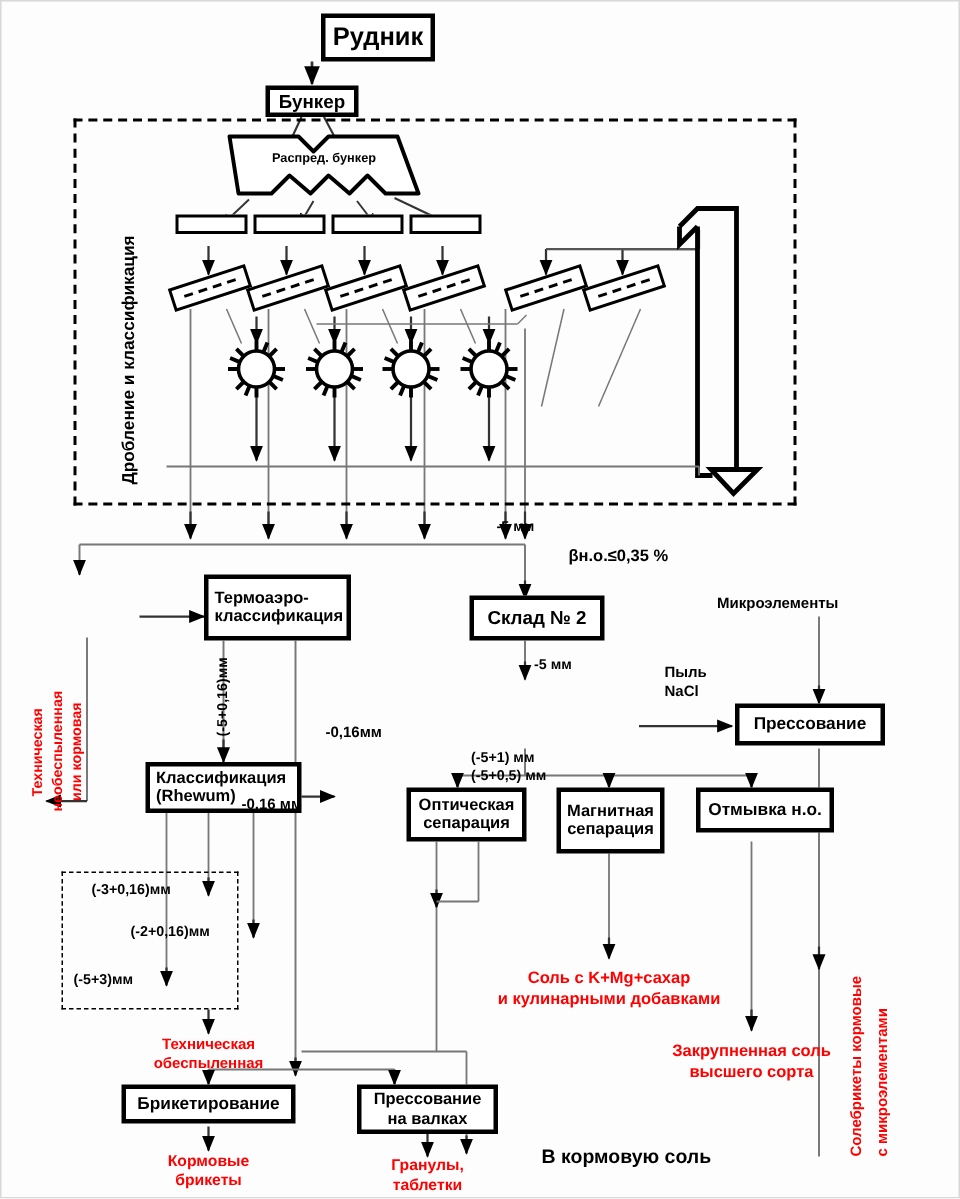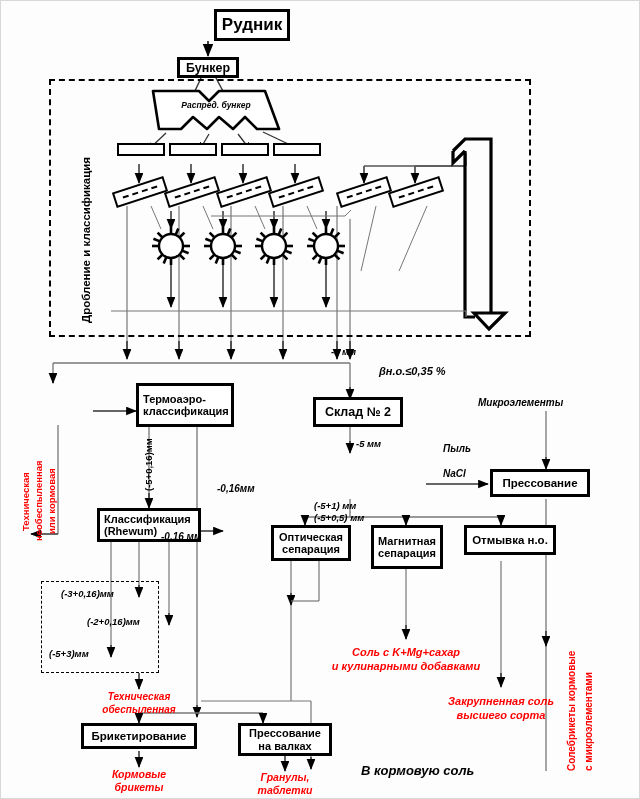--- a/index.html
+++ b/index.html
@@ -16,21 +16,21 @@
     background:#fff;border:2px solid #000;
     display:flex;align-items:center;justify-content:center;
     text-align:center;line-height:1.12;color:#000;
     font-weight:bold;
   }
   .box.thick{border-width:3px;}
   .box span{display:block;}
   
   .lbl{
     position:absolute;color:#000;font-weight:bold;
-    line-height:1.15;white-space:nowrap;font-style:italic;
+    line-height:1.15;white-space:nowrap;
   }
   .lbl.red{color:#ff0000;}
   .lbl.center{text-align:center;}
   
   .vert{
     position:absolute;transform-origin:0 0;
     transform:rotate(-90deg);
     white-space:nowrap;font-weight:bold;line-height:1;
   }
   .vert.red{color:#ff0000;}
@@ -381,21 +381,21 @@
   <div class="vert red" style="left:566px;top:770px;font-size:10px;">Солебрикеты  кормовые</div>
   <div class="vert red" style="left:583px;top:770px;font-size:10px;">с микроэлементами</div>
 
   <div class="lbl" style="left:330px;top:346px;font-size:9.5px;">-5 мм</div>
 
   <div class="lbl" style="left:378px;top:364px;font-size:11px;">βн.о.≤0,35 %</div>
 
   <div class="lbl" style="left:355px;top:438px;font-size:9.5px;">-5 мм</div>
 
   <div class="lbl" style="left:442px;top:442px;font-size:10px;">Пыль</div>
-  <div class="lbl" style="left:442px;top:455px;font-size:10px;margin-top:12px;">NaCl</div>
+  <div class="lbl" style="left:442px;top:455px;font-size:10px;">NaCl</div>
 
   <div class="lbl" style="left:477px;top:396px;font-size:10px;">Микроэлементы</div>
 
   <div class="lbl" style="left:216px;top:482px;font-size:10px;">-0,16мм</div>
 
   <div class="lbl" style="left:160px;top:530px;font-size:10px;">-0,16 мм</div>
 
   <div class="lbl" style="left:60px;top:588px;font-size:9.5px;">(-3+0,16)мм</div>
   <div class="lbl" style="left:86px;top:616px;font-size:9.5px;">(-2+0,16)мм</div>
   <div class="lbl" style="left:48px;top:648px;font-size:9.5px;">(-5+3)мм</div>

